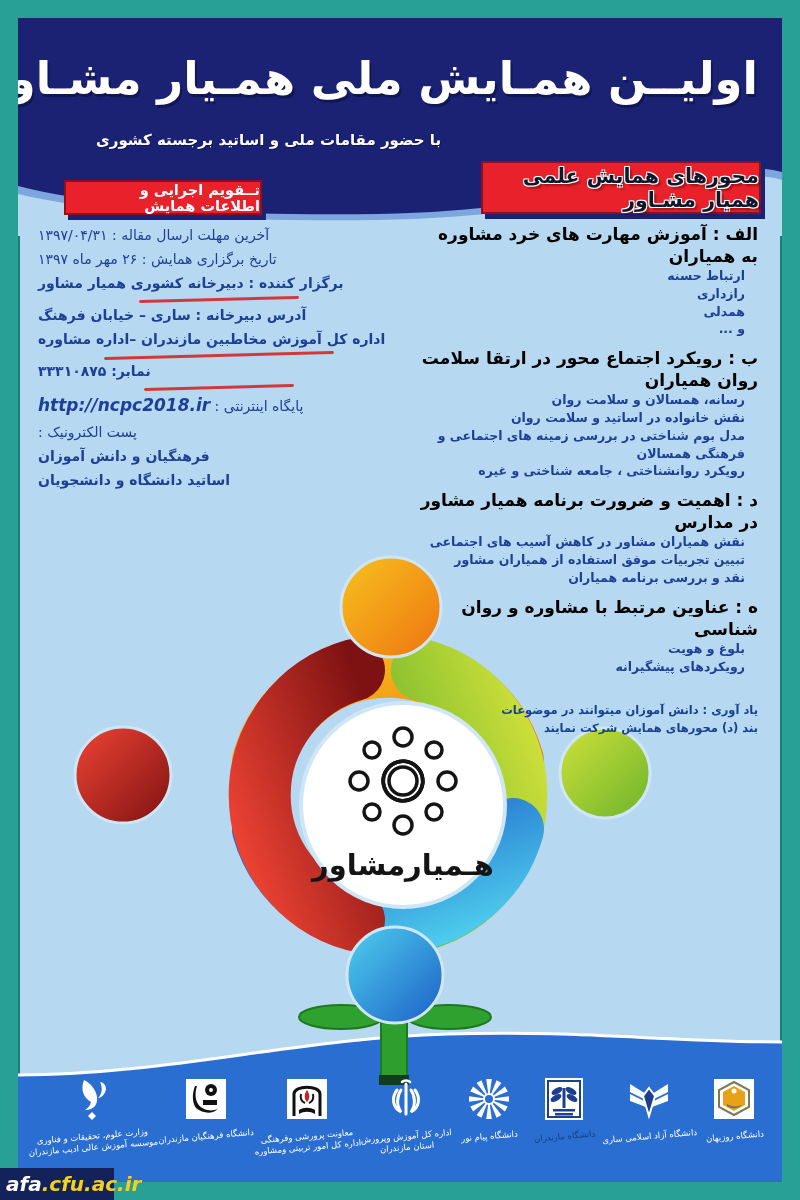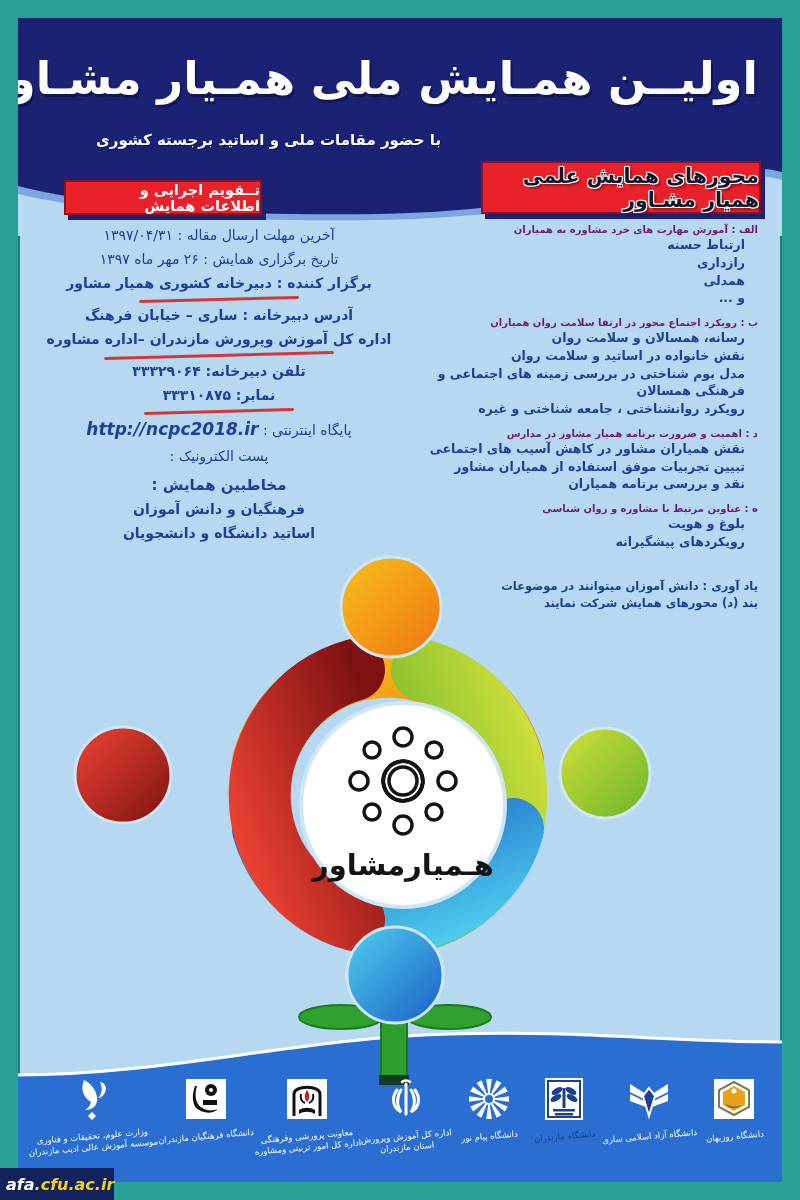--- a/index.html
+++ b/index.html
@@ -16,47 +16,47 @@
   .poster-subtitle{position:absolute;top:113px;left:78px;direction:rtl;color:#ffffff;
     font-weight:bold;font-size:15px;text-shadow:1px 1px 0 rgba(10,14,60,.6);}
   
   .redbox{position:absolute;background:#e8212b;border:2px solid #8c1020;color:#fff;
     direction:rtl;display:flex;align-items:center;justify-content:center;
     box-shadow:4px 5px 0 #1b2173;font-weight:bold;}
   .redbox.left{left:46px;top:162px;width:172px;height:31px;font-size:14.5px;padding-left:22px;}
   .redbox.right{left:463px;top:143px;width:276px;height:49px;font-size:20.5px;color:#0f172a;
     text-shadow:-1px -1px 0 #fff,1px -1px 0 #fff,-1px 1px 0 #fff,1px 1px 0 #fff,3px 3px 2px rgba(60,0,0,.4);}
   
-  .info-col{position:absolute;left:20px;top:204px;width:362px;direction:rtl;text-align:center;
+  .info-col{position:absolute;left:20px;top:204px;width:362px;direction:rtl;text-align:left;
     color:#1d3f97;font-size:14px;line-height:1.5;}
   .info-col .ln{margin:3px 0;}
   .info-col .b{font-weight:bold;}
   .runderline{height:3px;background:#d13a3a;border-radius:2px;margin:4px auto;transform:rotate(-1.5deg);}
   .latin{direction:ltr;unicode-bidi:embed;font-style:italic;font-weight:bold;}
   .email{font-size:16px;font-weight:bold;font-style:normal;color:#16306e;}
   
   .topics-col{position:absolute;left:398px;top:205px;width:348px;direction:rtl;text-align:right;
     padding-right:6px;box-sizing:border-box;}
-  .sec-title{color:#701a75;font-weight:bold;font-size:10px;margin-top:9px;line-height:1.3;}
+  .sec-title{color:#000000;font-weight:bold;font-size:17px;margin-top:9px;line-height:1.3;}
   .sec-item{color:#1d3f97;font-size:12.5px;font-weight:bold;padding-right:13px;line-height:1.42;}
   .reminder{margin-top:27px;color:#17418f;font-weight:bold;font-size:11.5px;line-height:1.5;}
   
   .emblem{position:absolute;left:55px;top:527px;width:650px;height:545px;}
   
   .band{position:absolute;left:0;top:994px;width:764px;height:170px;}
   .logo-row{position:absolute;left:10px;top:1058px;width:744px;height:104px;display:flex;}
   .logo-cell{flex:1;display:flex;flex-direction:column;align-items:center;}
   .logo-icon{width:46px;height:46px;flex:0 0 46px;}
   .logo-cap{margin-top:9px;color:#ffffff;font-size:8.5px;line-height:1.3;text-align:center;
     direction:rtl;transform:rotate(-5deg);white-space:nowrap;}
   .logo-cap.dark{color:#183d7e;}
   
   .watermark{position:absolute;left:0px;bottom:0px;width:114px;height:32px;background:#14225c;
     display:flex;align-items:center;padding-left:6px;box-sizing:border-box;
-    font-style:italic;font-weight:bold;font-size:16px;z-index:30;}
+    font-style:italic;font-weight:bold;font-size:20px;z-index:30;}
   .watermark .w1{color:#ffffff;}
   .watermark .w2{color:#f5d020;}
 </style>
 </head>
 <body>
 
 <div class="poster">
   <div class="frame-inner">
 
     <svg class="band" viewBox="0 0 764 170">
@@ -168,31 +168,29 @@
     <div class="redbox right">
       <span>محورهای همایش علمی همیار مشـاور</span>
     </div>
 
     <div class="info-col">
       <div class="ln">آخرین مهلت ارسال مقاله :  ۱۳۹۷/۰۴/۳۱</div>
       <div class="ln">تاریخ برگزاری همایش : ۲۶ مهر ماه ۱۳۹۷</div>
       <div class="ln b">برگزار کننده : دبیرخانه کشوری همیار مشاور</div>
       <div class="runderline" style="width:160px"></div>
       <div class="ln b">آدرس دبیرخانه : ساری – خیابان فرهنگ</div>
-      <div class="ln b">اداره کل آموزش وپرورش مازندران –اداره مشاوره</div>
+      <div class="ln b">اداره کل آموزش مخاطبین مازندران –اداره مشاوره</div>
       <div class="runderline" style="width:230px"></div>
-      <div class="ln b">تلفن دبیرخانه: ۳۳۳۲۹۰۶۴</div>
       <div class="ln b">نمابر: ۳۳۳۱۰۸۷۵</div>
       <div class="runderline" style="width:150px"></div>
       <div class="ln">
         <span>پایگاه اینترنتی :</span>
         <span class="latin" style="font-size:17px">http://ncpc2018.ir</span>
       </div>
       <div class="ln">پست الکترونیک :</div>
-      <div class="ln b" style="font-size:15px;margin-top:7px">مخاطبین همایش :</div>
       <div class="ln b">فرهنگیان و دانش آموزان</div>
       <div class="ln b">اساتید دانشگاه و دانشجویان</div>
     </div>
 
     <div class="topics-col">
       <div class="sec-title" style="margin-top:0">الف : آموزش مهارت های خرد مشاوره به همیاران</div>
       <div class="sec-item">ارتباط حسنه</div>
       <div class="sec-item">رازداری</div>
       <div class="sec-item">همدلی</div>
       <div class="sec-item">و ...</div>

